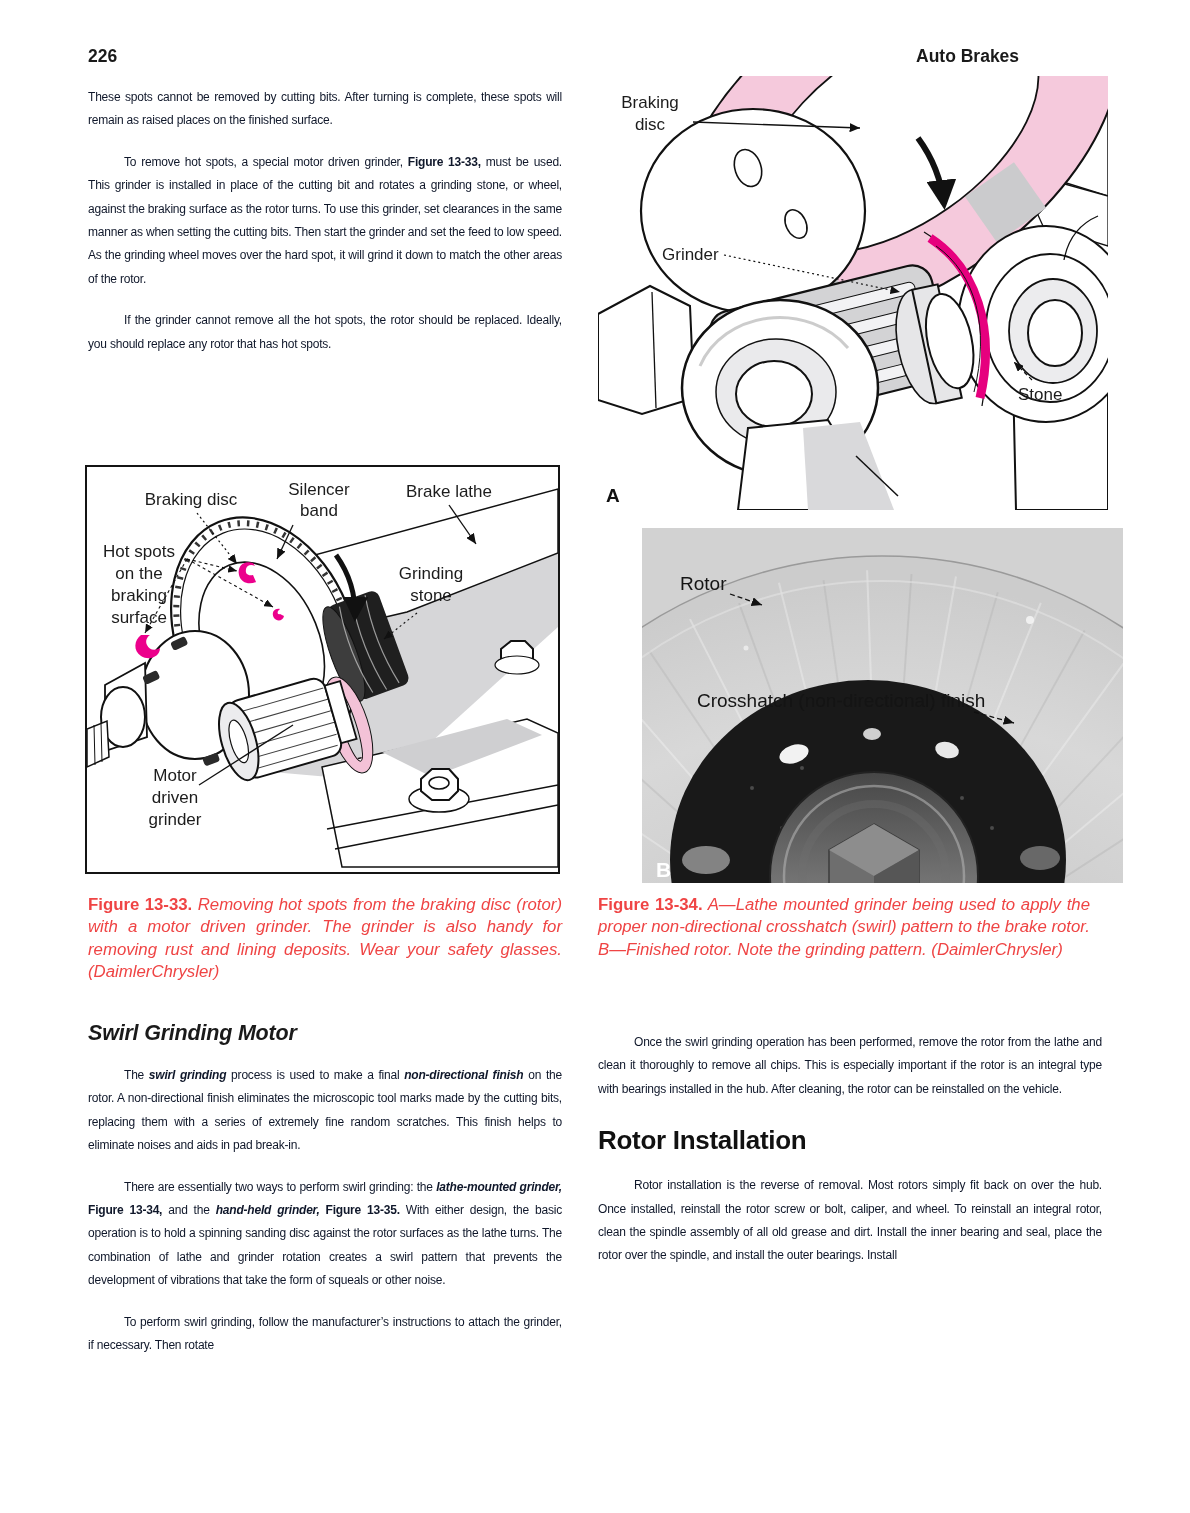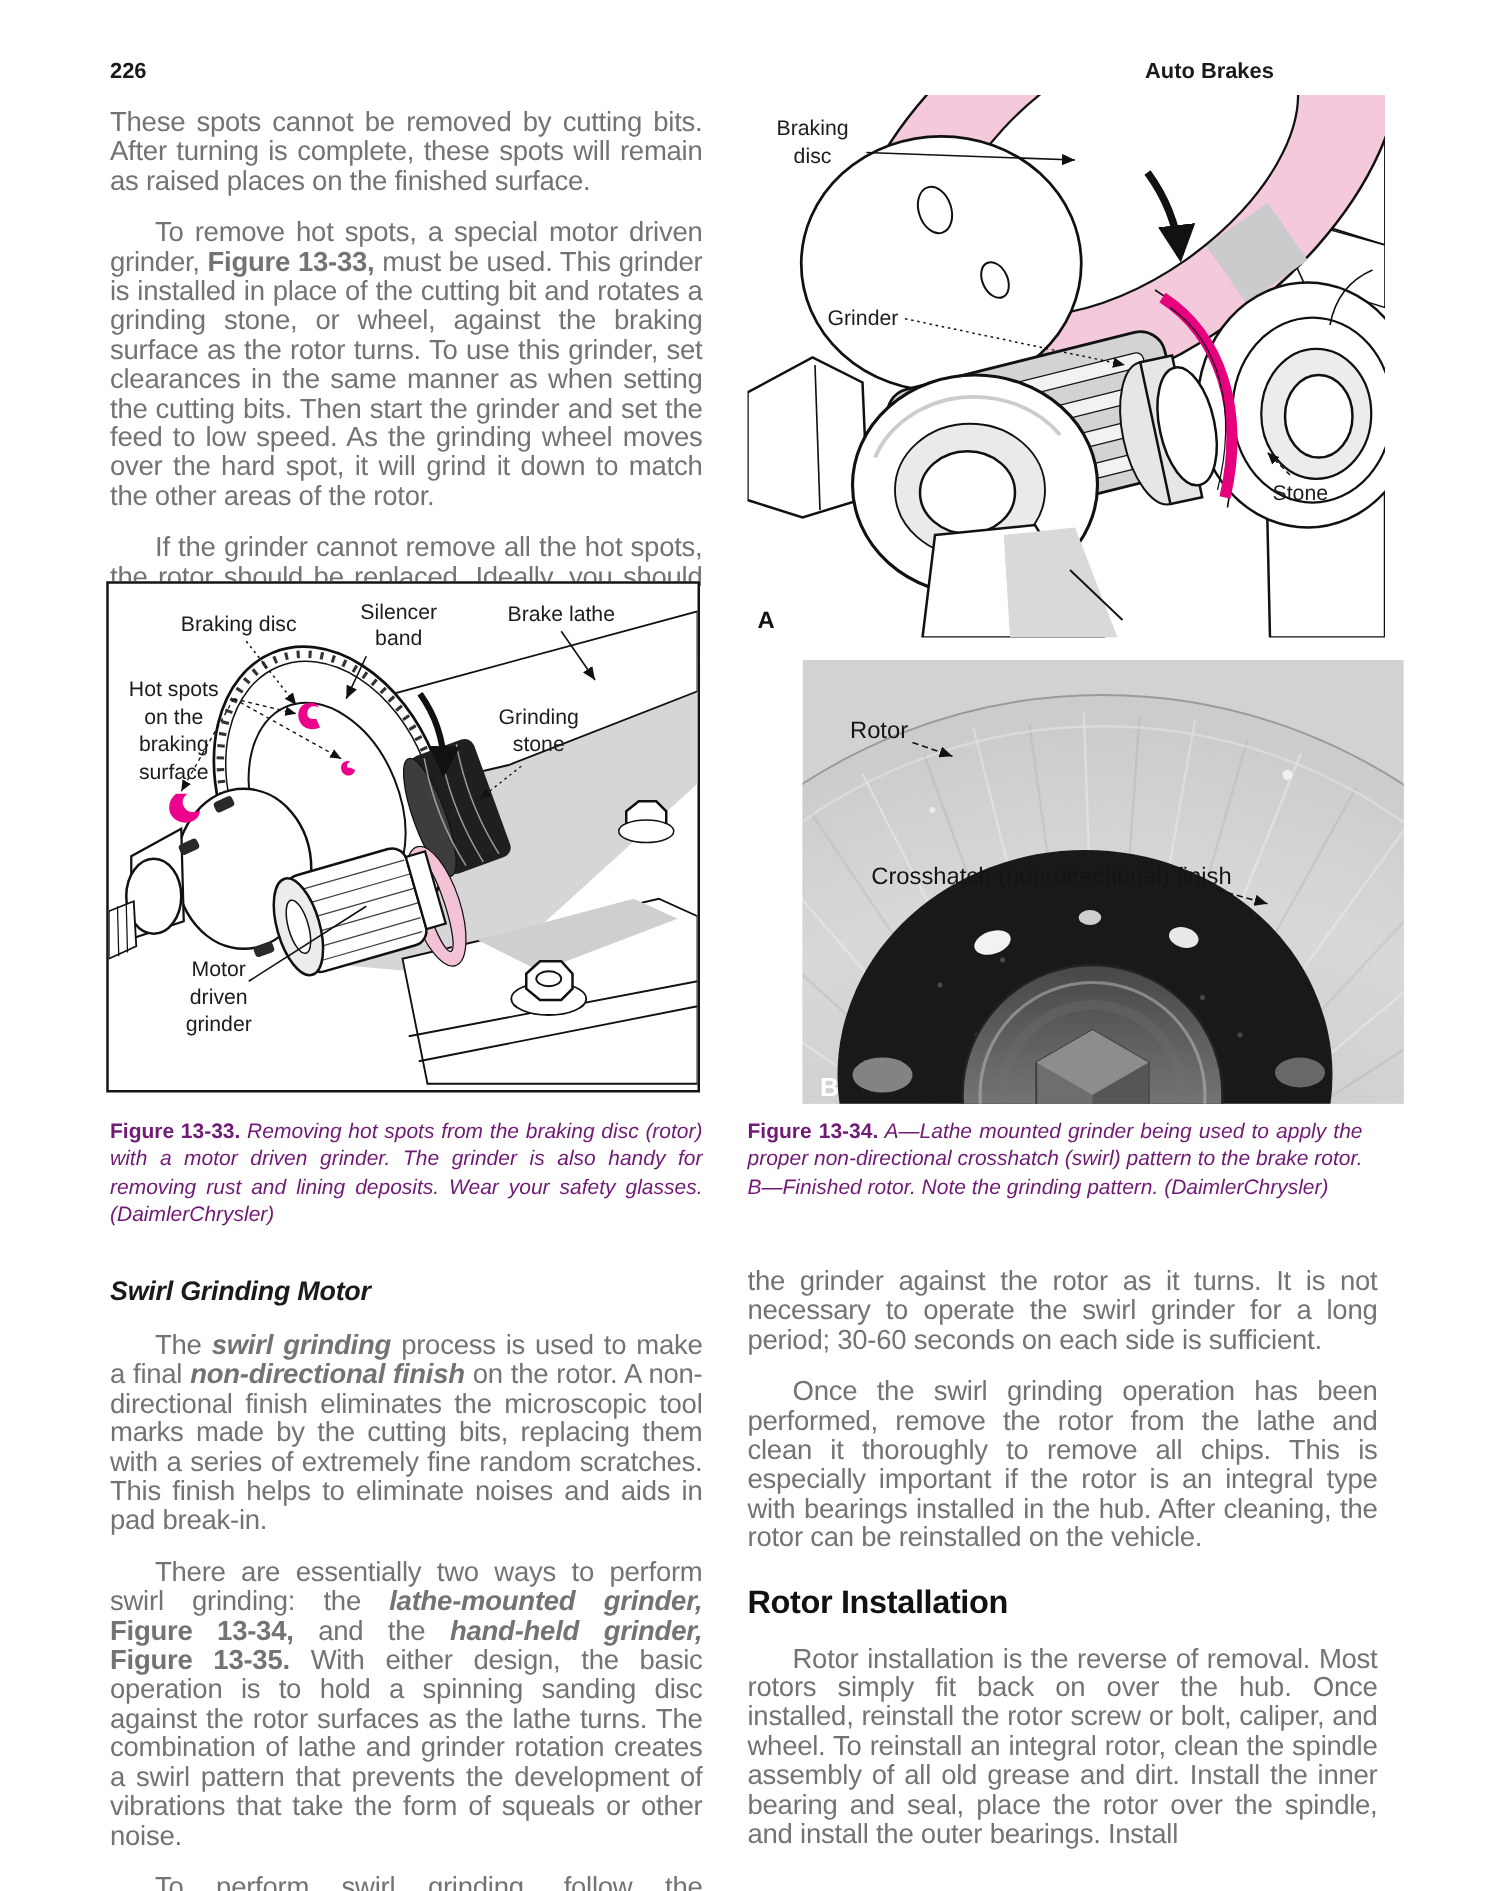--- a/index.html
+++ b/index.html
@@ -1,24 +1,24 @@
 <!DOCTYPE html>
 <html><head>
 <meta charset="utf-8">
 <style>
   html,body{margin:0;padding:0;background:#ffffff;}
   .page{position:relative;width:1190px;height:1513px;background:#fff;overflow:hidden;
         font-family:"Liberation Sans",sans-serif;color:#222;}
   .abs{position:absolute;}
   .hdr{font-size:17.5px;font-weight:bold;color:#1a1a1a;letter-spacing:0;}
-  .body-text{font-size:22px;line-height:23.4px;text-align:justify;letter-spacing:-0.2px;
-             color:#737373;margin:0;}
+  .body-text{font-size:12px;line-height:23.4px;text-align:justify;letter-spacing:-0.2px;
+             color:#0f172a;margin:0;}
   .indent{text-indent:36px;margin-top:18px;}
   .bi{font-weight:bold;font-style:italic;}
-  .caption{font-size:16.8px;line-height:22.3px;text-align:justify;color:#701a75;margin:0;}
+  .caption{font-size:16.8px;line-height:22.3px;text-align:justify;color:#ef4444;margin:0;}
   .cap-label{font-weight:bold;font-style:normal;}
   .cap-text{font-style:italic;}
   .h-swirl{font-size:21.5px;font-weight:bold;font-style:italic;letter-spacing:-0.2px;
            margin:0 0 9px 0;color:#1a1a1a;}
   .h-rotor{font-size:26px;font-weight:bold;letter-spacing:-0.3px;margin:24px 0 13px 0;color:#111;}
   .figbox{border:2px solid #141414;background:#fff;box-sizing:border-box;}
   svg{display:block;}
   svg text{font-family:"Liberation Sans",sans-serif;}
   .fig-label{font-size:17px;fill:#1c1c1c;}
   .fig-letter{font-size:19px;font-weight:bold;fill:#111;}
@@ -302,19 +302,18 @@
         <text class="photo-letter" x="14" y="349">B</text>
       </g>
     </svg>
   </div>
 
   <p class="abs caption" style="left:598px;top:894px;width:492px;">
     <b class="cap-label">Figure 13-34.</b><i class="cap-text"> A—Lathe mounted grinder being used to apply the proper non-directional crosshatch (swirl) pattern to the brake rotor. B—Finished rotor. Note the grinding pattern. (DaimlerChrysler)</i>
   </p>
 
   <div class="abs" style="left:598px;top:1013px;width:504px;">
-    <p class="body-text"><span>the grinder against the rotor as it turns. It is not necessary to operate the swirl grinder for a long period; 30-60 seconds on each side is sufficient.</span></p>
     <p class="body-text indent"><span>Once the swirl grinding operation has been performed, remove the rotor from the lathe and clean it thoroughly to remove all chips. This is especially important if the rotor is an integral type with bearings installed in the hub. After cleaning, the rotor can be reinstalled on the vehicle.</span></p>
     <h2 class="h-rotor">Rotor Installation</h2>
     <p class="body-text indent"><span>Rotor installation is the reverse of removal. Most rotors simply fit back on over the hub. Once installed, reinstall the rotor screw or bolt, caliper, and wheel. To reinstall an integral rotor, clean the spindle assembly of all old grease and dirt. Install the inner bearing and seal, place the rotor over the spindle, and install the outer bearings. Install</span></p>
   </div>
 
 </div>
 
 </body></html>

